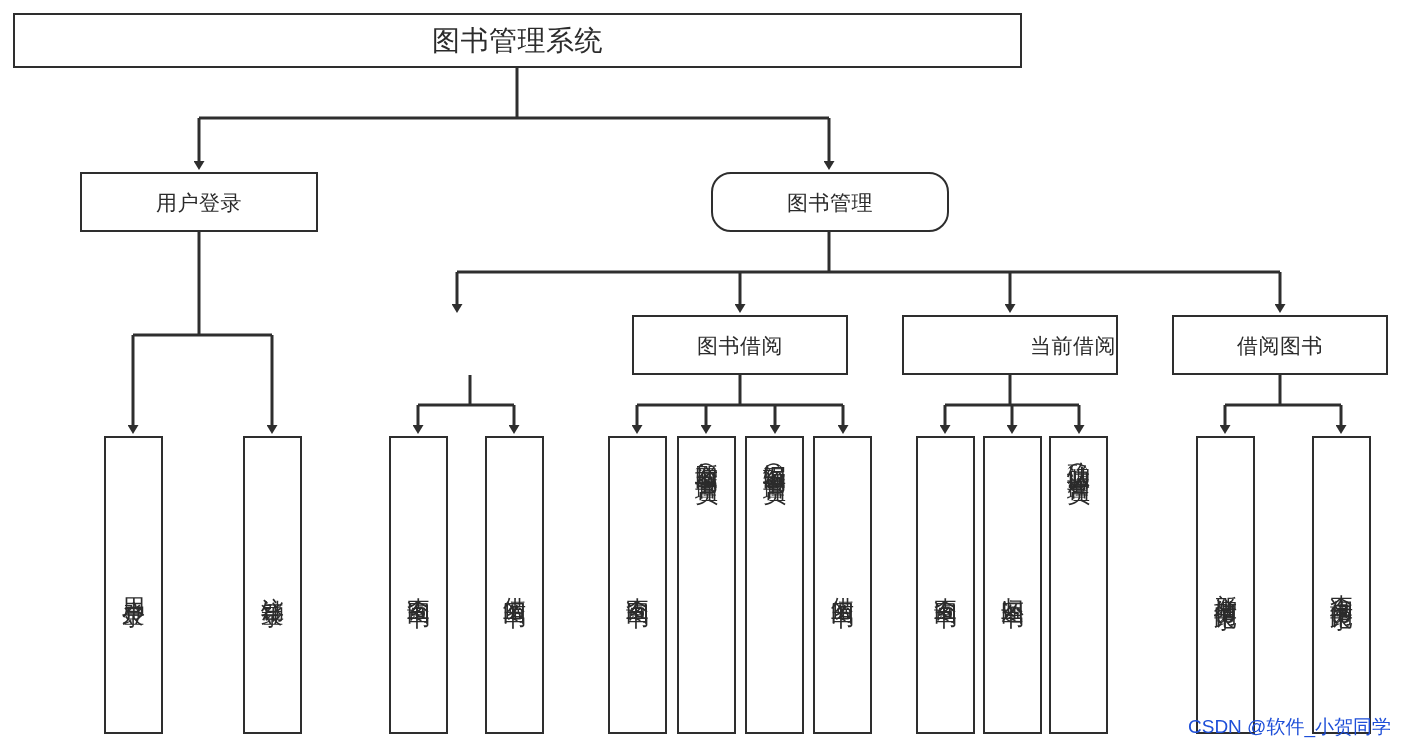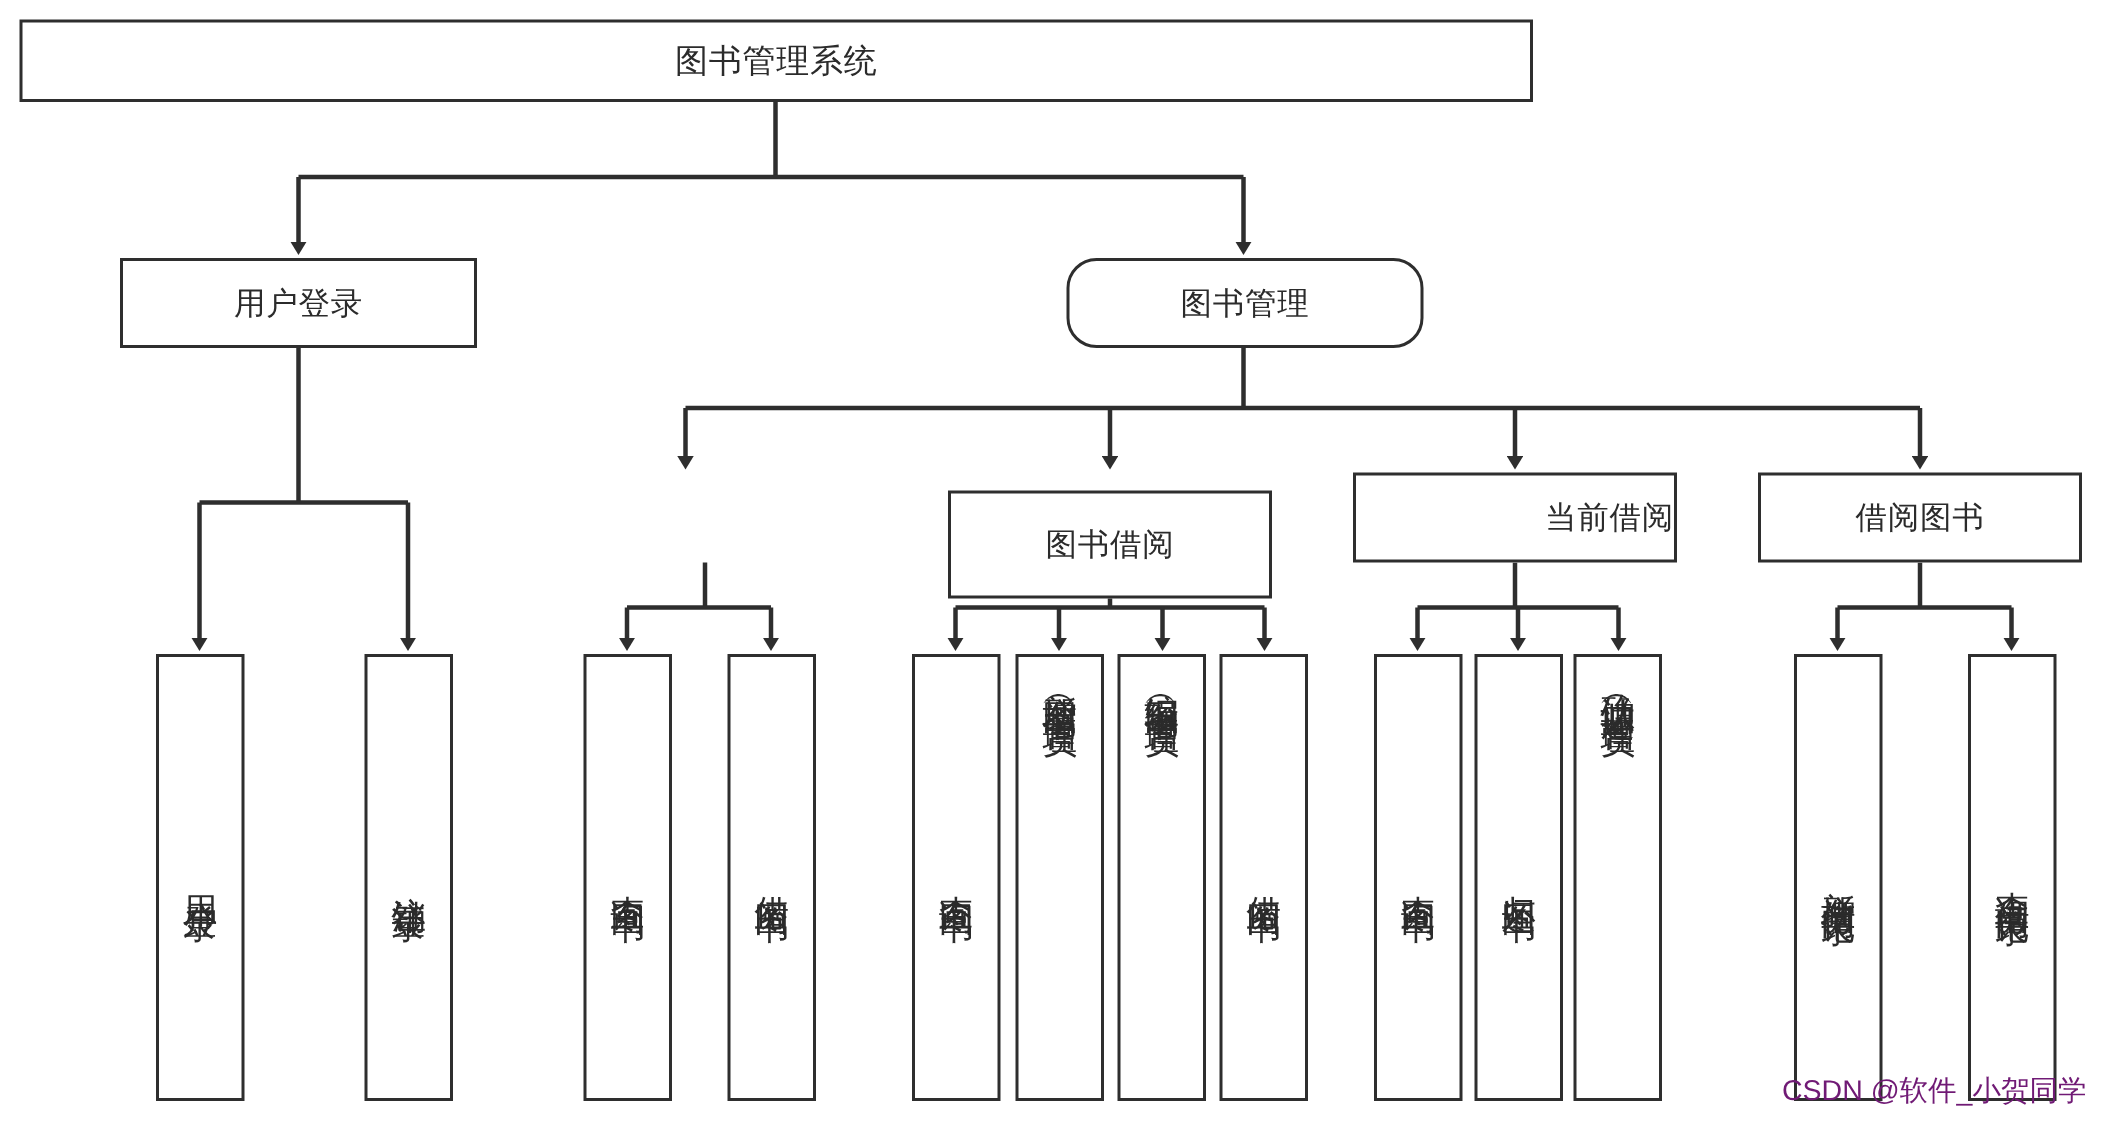--- a/index.html
+++ b/index.html
@@ -37,21 +37,21 @@
   .node-label {
     color: #2b2b2b;
     line-height: 1.0;
     white-space: nowrap;
   }
   .node.horizontal .node-label {
     font-size: 21px;
     letter-spacing: 0.5px;
   }
   .node.root .node-label {
-    font-size: 22px;
+    font-size: 28px;
   }
   .node.vertical {
     align-items: flex-start;
     justify-content: center;
     padding-top: 6px;
   }
   .node.vertical .node-label {
     writing-mode: vertical-rl;
     text-orientation: upright;
     font-size: 23px;
@@ -60,21 +60,21 @@
   }
   .node.vertical.centered {
     align-items: center;
     padding-top: 0;
   }
   #watermark {
     position: absolute;
     left: 1188px;
     top: 714px;
     font-size: 19px;
-    color: #701a75;
+    color: #1d4ed8;
     white-space: nowrap;
     z-index: 3;
     font-family: "Liberation Sans", "DejaVu Sans", sans-serif;
   }
 </style>
 </head>
 <body>
 
 <div id="diagram-root">
 
@@ -132,21 +132,21 @@
     <span class="node-label">图书管理系统</span>
   </div>
 
   <div class="node horizontal" style="left:80px; top:172px; width:238px; height:60px;">
     <span class="node-label">用户登录</span>
   </div>
   <div class="node horizontal" style="left:711px; top:172px; width:238px; height:60px;border-radius:20px;">
     <span class="node-label">图书管理</span>
   </div>
 
-  <div class="node horizontal" style="left:632px; top:315px; width:216px; height:72px;margin-top:12px;">
+  <div class="node horizontal" style="left:632px; top:315px; width:216px; height:60px;">
     <span class="node-label">图书借阅</span>
   </div>
   <div class="node horizontal" style="left:902px; top:315px; width:216px; height:60px;justify-content:flex-end;">
     <span class="node-label">当前借阅</span>
   </div>
   <div class="node horizontal" style="left:1172px; top:315px; width:216px; height:60px;">
     <span class="node-label">借阅图书</span>
   </div>
 
   <div class="node vertical centered" style="left:104px; top:436px; width:59px; height:298px;">

